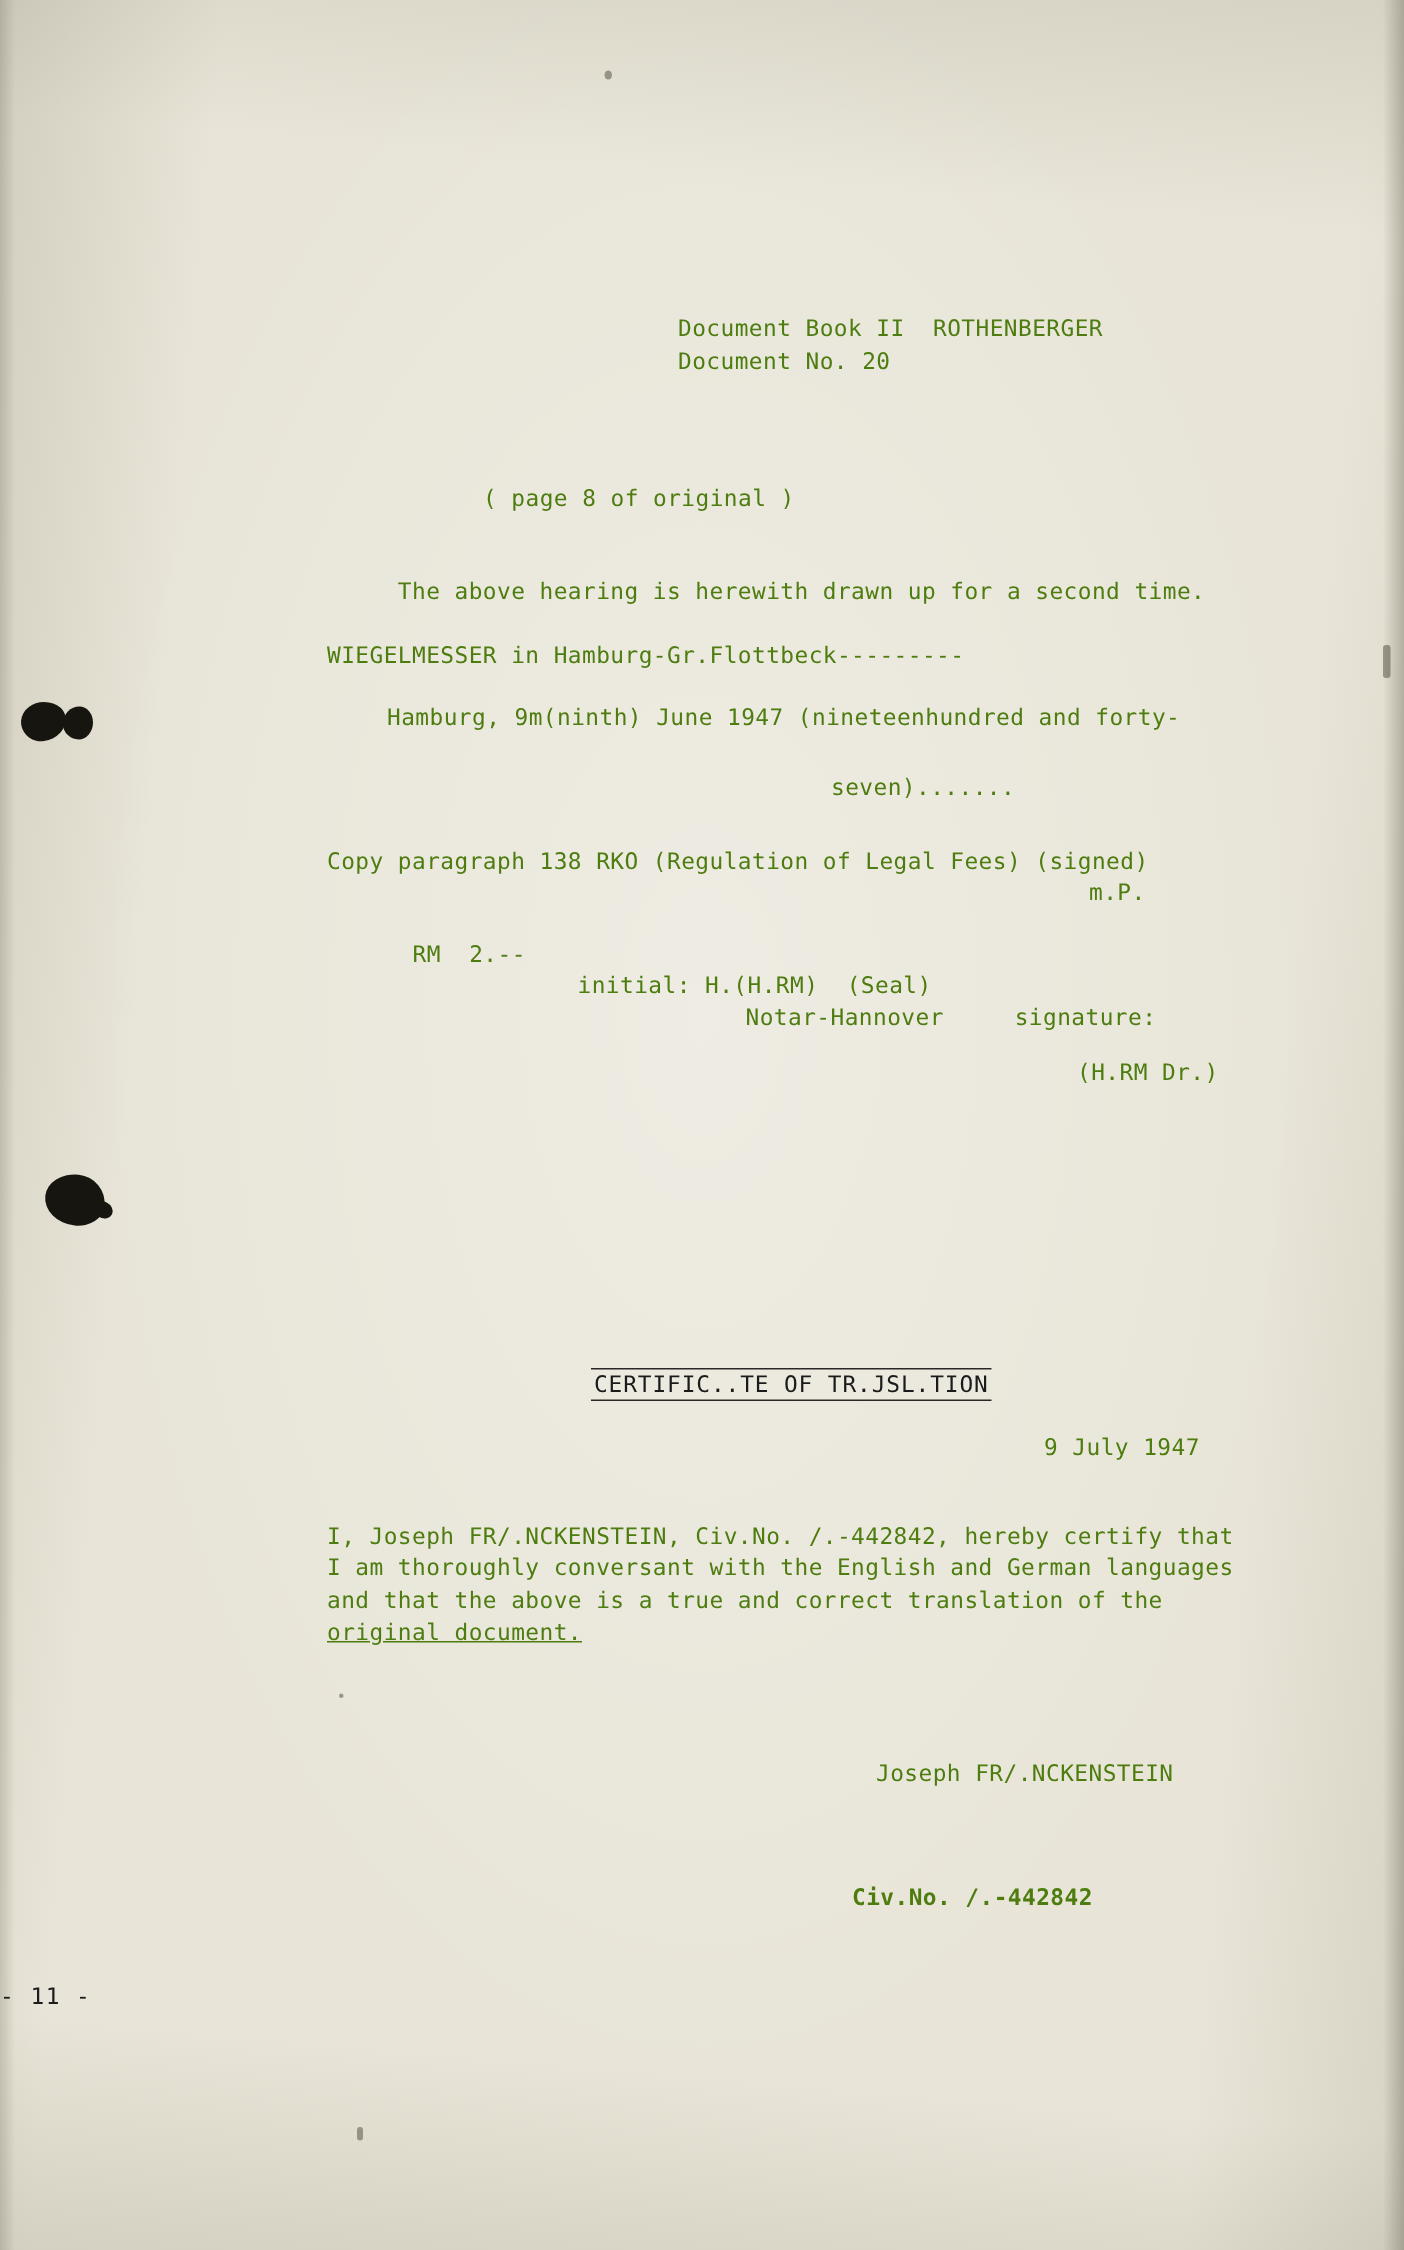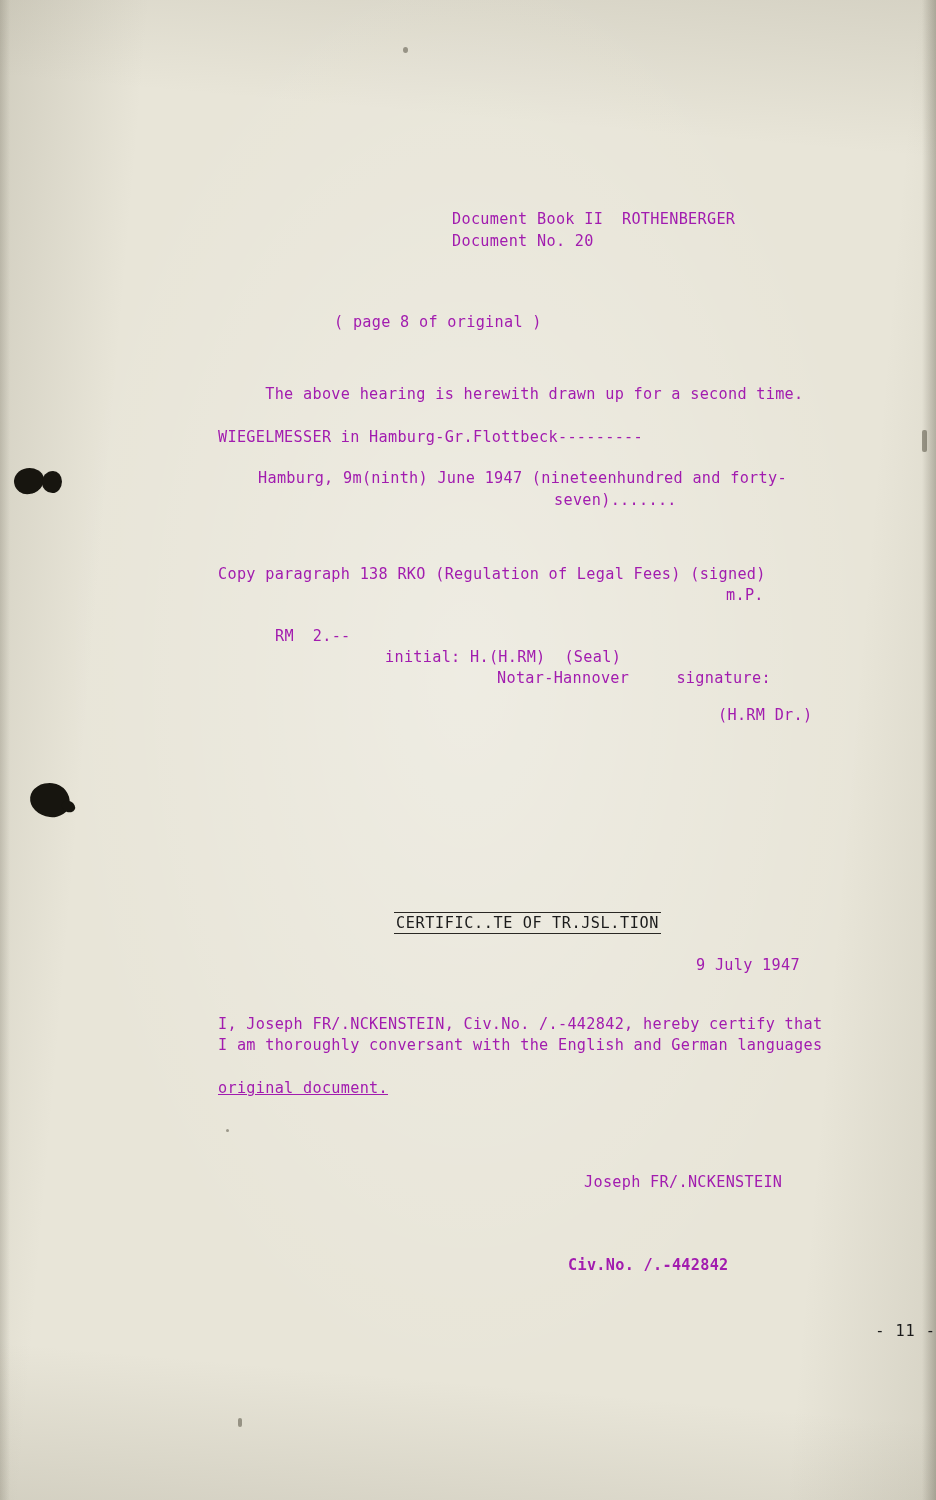--- a/index.html
+++ b/index.html
@@ -37,21 +37,21 @@
     top: 0; left: 0; width: 10px; height: 100%;
     background: linear-gradient(to left, rgba(90,85,70,0) 0%, rgba(90,85,70,0.22) 100%);
     pointer-events: none;
   }
   .txt {
     position: absolute;
     white-space: pre;
     font-size: 15.2px;
     line-height: 21.5px;
     letter-spacing: 0.3px;
-    color: #a21caf;
+    color: #4d7c0f;
   }
   .blk { white-space: pre; }
 
   
   .blob {
     position: absolute;
     background: #17150f;
     border-radius: 50%;
   }
   .blob-a {
@@ -93,21 +93,21 @@
     letter-spacing: 0.6px;
     border-top: 1.4px solid #2a2824;
     border-bottom: 1.4px solid #2a2824;
     padding: 1px 2px 1px 2px;
     white-space: pre;
   }
   .pageno {
     position: absolute;
     left: 0; right: 0;
     top: 1322px;
-    text-align: right;
+    text-align: left;
     font-size: 15.2px;
     letter-spacing: 1px;
   }
 </style>
 </head>
 <body>
 
 <div class="page">
 
   <div class="paper-grain"></div>
@@ -118,41 +118,42 @@
   <div class="blob blob-b"></div>
   <div class="blob blob-c"></div>
   <div class="speck" style="left:403px; top:47px; width:5px; height:6px;"></div>
   <div class="speck" style="left:922px; top:430px; width:5px; height:22px; border-radius:2px;"></div>
   <div class="speck" style="left:238px; top:1418px; width:4px; height:9px; border-radius:2px;"></div>
   <div class="speck" style="left:226px; top:1129px; width:3px; height:3px;"></div>
 
   <div class="txt" style="left:452px; top:209px;">Document Book II  ROTHENBERGER</div>
   <div class="txt" style="left:452px; top:231px;">Document No. 20</div>
 
-  <div class="txt" style="left:322px; top:312px;margin-left:12px;">( page 8 of original )</div>
+  <div class="txt" style="left:322px; top:322px;">( page 8 of original )</div>
 
   <div class="txt" style="left:218px; top:384px;">     The above hearing is herewith drawn up for a second time.</div>
   <div class="txt" style="left:218px; top:427px;">WIEGELMESSER in Hamburg-Gr.Flottbeck---------</div>
 
   <div class="txt" style="left:258px; top:468px;">Hamburg, 9m(ninth) June 1947 (nineteenhundred and forty-</div>
-  <div class="txt" style="left:554px; top:490px;">seven).......</div>
+  <div class="txt" style="left:554px; top:515px;">seven).......</div>
 
   <div class="txt" style="left:218px; top:564px;">Copy paragraph 138 RKO (Regulation of Legal Fees) (signed)</div>
   <div class="txt" style="left:726px; top:585px;">m.P.</div>
 
   <div class="txt" style="left:275px; top:626px;">RM  2.--</div>
   <div class="txt" style="left:385px; top:647px;">initial: H.(H.RM)  (Seal)</div>
   <div class="txt" style="left:497px; top:668px;">Notar-Hannover     signature:</div>
   <div class="txt" style="left:718px; top:705px;">(H.RM Dr.)</div>
 
   <div class="cert-title">CERTIFIC..TE OF TR.JSL.TION</div>
   <div class="txt" style="left:696px; top:955px;">9 July 1947</div>
 
   <div class="txt" style="left:218px; top:1014px;">I, Joseph FR/.NCKENSTEIN, Civ.No. /.-442842, hereby certify that</div>
   <div class="txt" style="left:218px; top:1035px;">I am thoroughly conversant with the English and German languages</div>
+  <div class="txt" style="left:218px; top:1057px;">and that the above is a true and correct translation of the</div>
   <div class="txt" style="left:218px; top:1078px;text-decoration:underline;">original document.</div>
 
   <div class="txt" style="left:568px; top:1172px;margin-left:16px;">Joseph FR/.NCKENSTEIN</div>
   <div class="txt" style="left:568px; top:1255px;font-weight:bold;">Civ.No. /.-442842</div>
 
   <div class="pageno">- 11 -</div>
 
 </div>
 
 </body></html>

